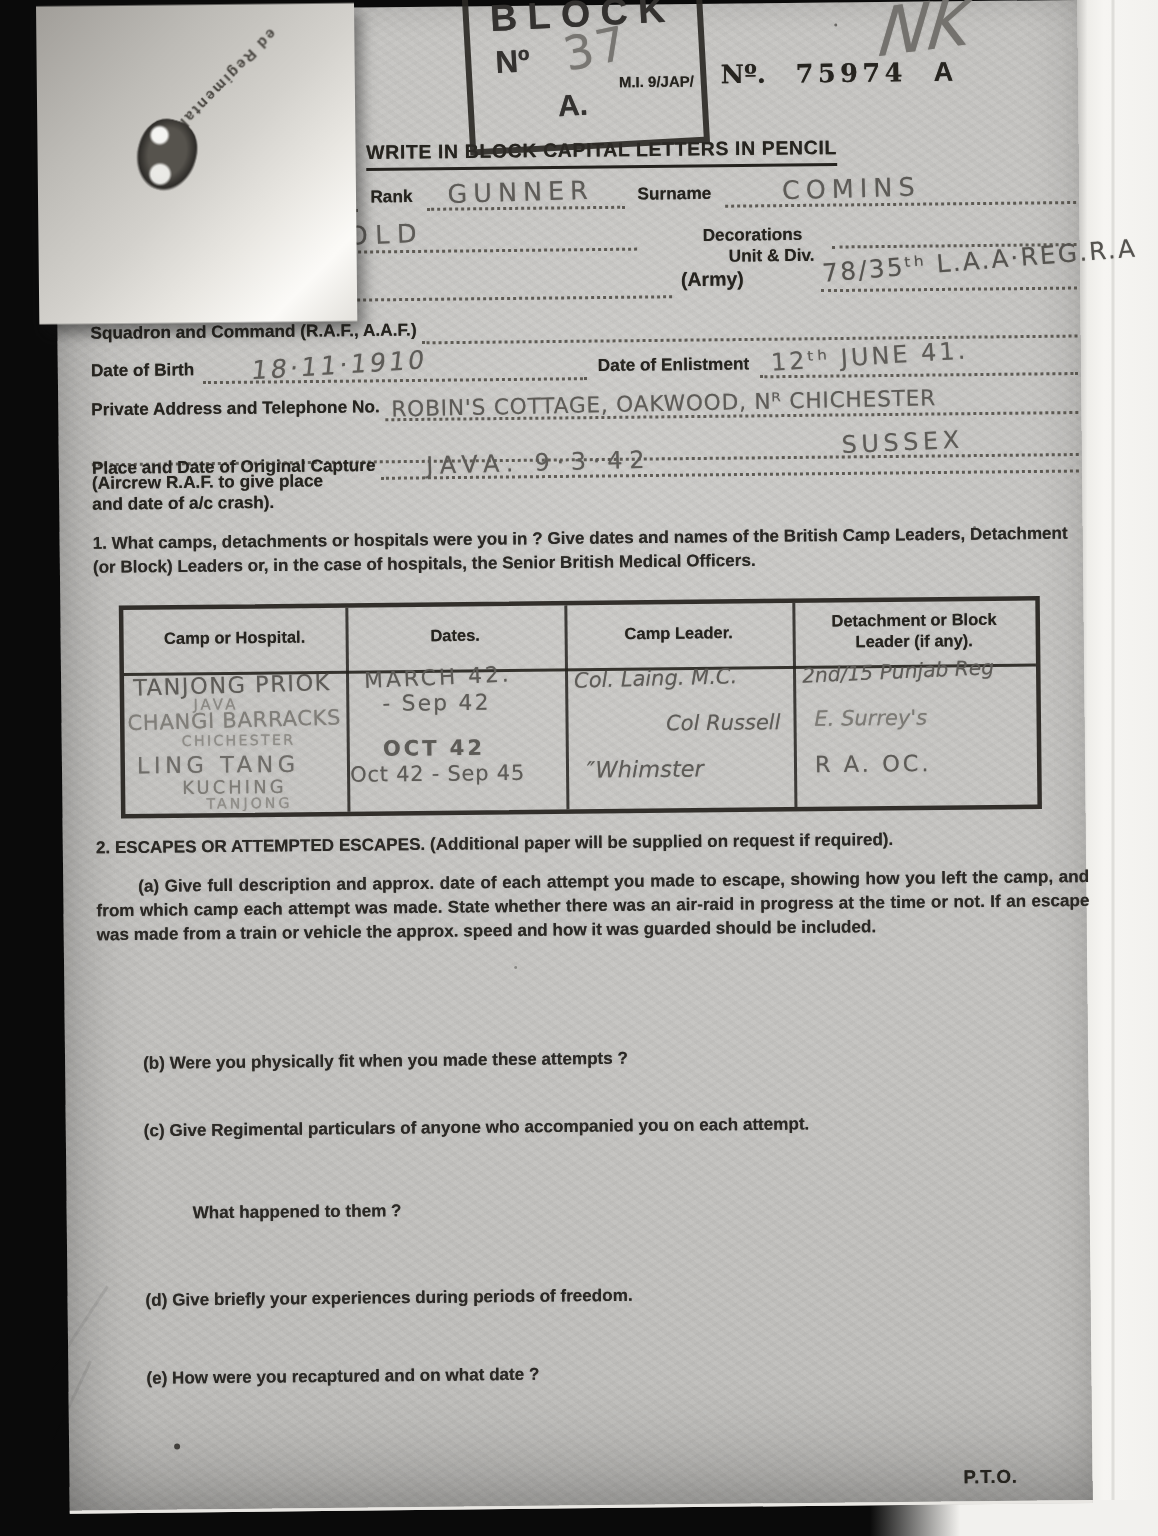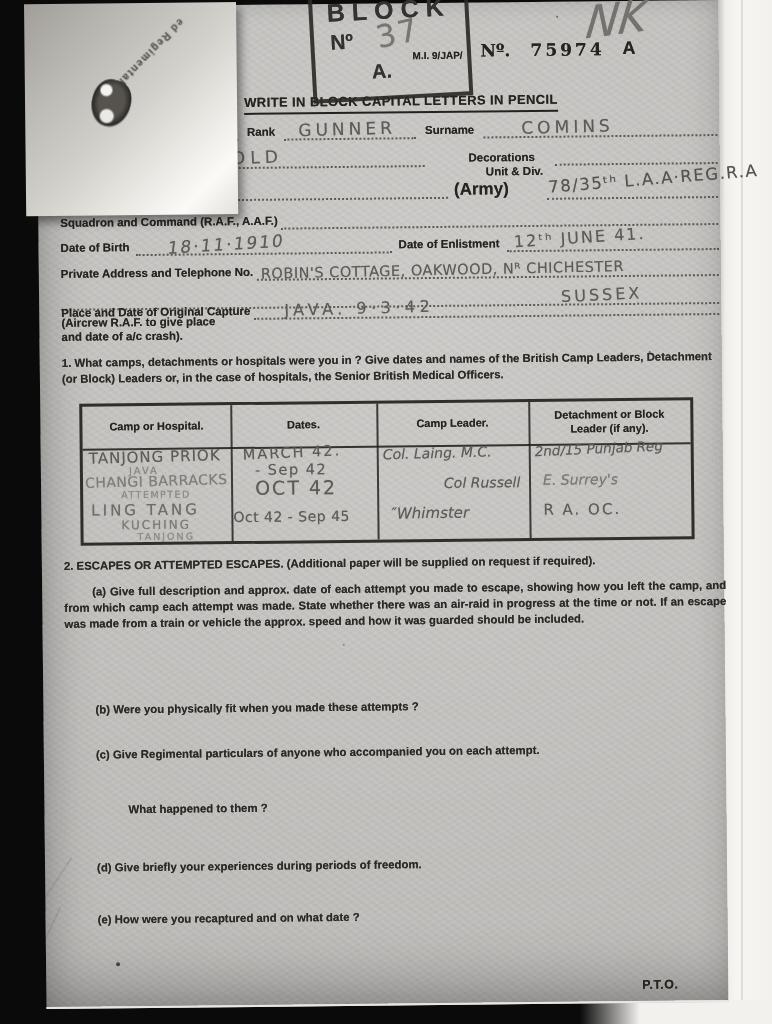--- a/index.html
+++ b/index.html
@@ -122,21 +122,21 @@
     <div class="abs" style="left:22px;top:165px;width:388px;">
       <div class="printed" style="font-size:11.5px;line-height:1.25;">Ship (R.N., U.S.N.</div>
       <div class="row" style="position:relative;width:100%;">
         <span class="printed lbl">or Merchant Navy</span>
         <span class="line" style="flex:1;margin-left:6px;height:15px;"></span>
       </div>
     </div>
     <div class="row" style="left:416px;top:162px;width:264px;">
       <span class="stack">
         <span class="printed" style="font-size:11.5px;line-height:1.25;margin-left:32px;">Unit &amp; Div.</span>
-        <span class="printed" style="font-size:17px;line-height:1.25;">(Army)</span>
+        <span class="printed" style="font-size:13px;line-height:1.25;">(Army)</span>
       </span>
       <span class="line" style="flex:1;margin-left:4px;height:22px;">
         <span class="hw val" style="left:2px;bottom:1px;font-size:16.5px;letter-spacing:1.5px;color:#55534f;transform:rotate(-4deg);transform-origin:left bottom;">78/35ᵗʰ L.A.A·REG.R.A</span>
       </span>
     </div>
 
     <div class="row" style="left:22px;top:203px;width:658px;">
       <span class="printed lbl">Squadron and Command (R.A.F., A.A.F.)</span>
       <span class="line" style="flex:1;margin-left:4px;"></span>
     </div>
@@ -181,28 +181,28 @@
       <div class="tdiv" style="left:446px;"></div>
       <div id="thead-line"></div>
       <div class="th printed" style="left:0;width:148px;top:14px;">Camp or Hospital.</div>
       <div class="th printed" style="left:148px;width:146px;top:14px;">Dates.</div>
       <div class="th printed" style="left:294px;width:152px;top:14px;">Camp Leader.</div>
       <div class="th printed" style="left:446px;width:162px;top:7px;padding:0 10px;box-sizing:border-box;">Detachment or Block Leader (if any).</div>
 
       <span class="abs hw" style="left:6px;top:42px;font-size:15px;letter-spacing:1px;transform:rotate(-1deg);">TANJONG PRIOK</span>
       <span class="abs hw" style="left:46px;top:59px;font-size:10px;letter-spacing:2px;color:#8b8984;">JAVA</span>
       <span class="abs hw" style="left:2px;top:67px;font-size:14px;letter-spacing:.5px;color:#807e79;transform:rotate(-1deg);">CHANGI BARRACKS</span>
-      <span class="abs hw" style="left:38px;top:83px;font-size:9.5px;letter-spacing:1.5px;color:#8f8d88;">ATTEMPTED</span>
+      <span class="abs hw" style="left:38px;top:83px;font-size:9.5px;letter-spacing:1.5px;color:#8f8d88;">CHICHESTER</span>
       <span class="abs hw" style="left:8px;top:95px;font-size:15px;letter-spacing:3px;color:#6e6c68;">LING TANG</span>
       <span class="abs hw" style="left:38px;top:112px;font-size:12px;letter-spacing:2px;color:#7d7b76;">KUCHING</span>
       <span class="abs hw" style="left:54px;top:125px;font-size:9.5px;letter-spacing:2px;color:#908e89;">TANJONG</span>
 
       <span class="abs hw" style="left:160px;top:40px;font-size:14.5px;letter-spacing:2px;transform:rotate(-2deg);">MARCH 42.</span>
       <span class="abs hw" style="left:172px;top:57px;font-size:14.5px;letter-spacing:1.5px;">- Sep 42</span>
-      <span class="abs hw" style="left:172px;top:72px;font-size:19px;letter-spacing:2px;">OCT 42</span>
+      <span class="abs hw" style="left:172px;top:87px;font-size:14px;letter-spacing:2px;font-weight:bold;">OCT 42</span>
       <span class="abs hw" style="left:150px;top:104px;font-size:14px;letter-spacing:.5px;">Oct 42 - Sep 45</span>
 
       <span class="abs hw hwi" style="left:300px;top:42px;font-size:14px;transform:rotate(-1deg);">Col. Laing. M.C.</span>
       <span class="abs hw hwi" style="left:314px;top:72px;font-size:14px;margin-left:47px;">Col Russell</span>
       <span class="abs hw hwi" style="left:308px;top:101px;font-size:15px;">″Whimster</span>
 
       <span class="abs hw hwi" style="left:452px;top:39px;font-size:13.5px;transform:rotate(-2deg);">2nd/15 Punjab Reg</span>
       <span class="abs hw hwi" style="left:460px;top:70px;font-size:14px;color:#7c7a75;">E. Surrey's</span>
       <span class="abs hw" style="left:460px;top:99px;font-size:15px;letter-spacing:2px;">R A. OC.</span>
     </div>

